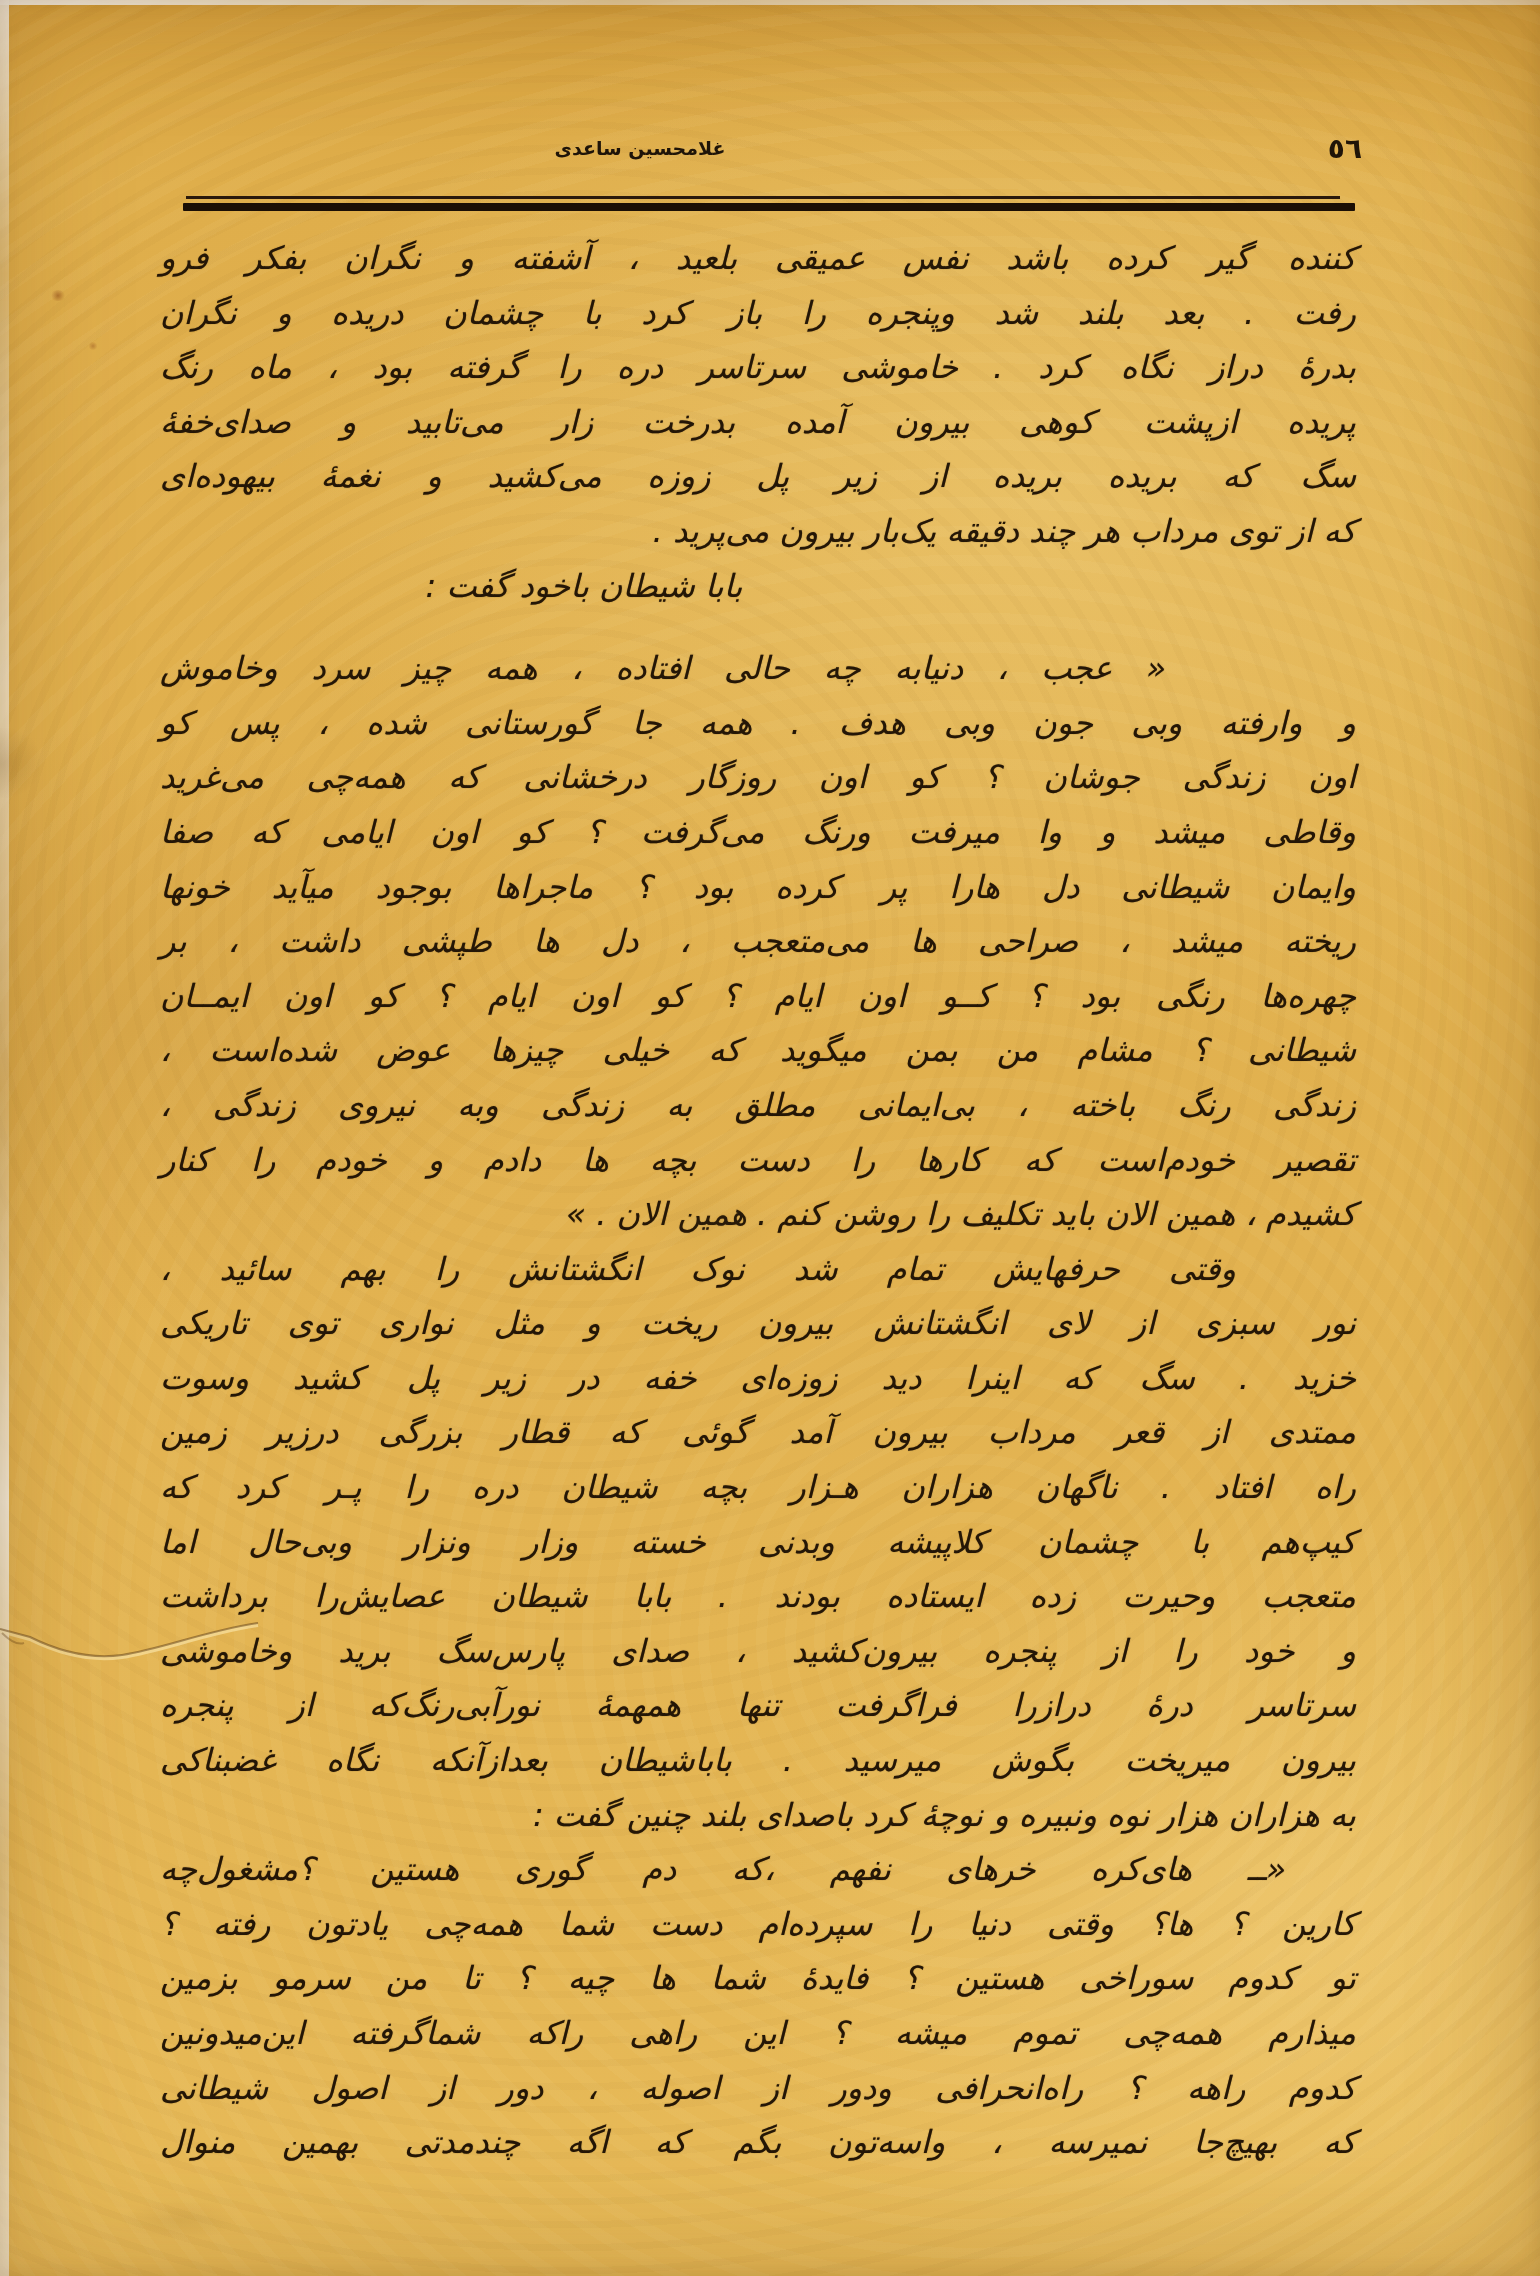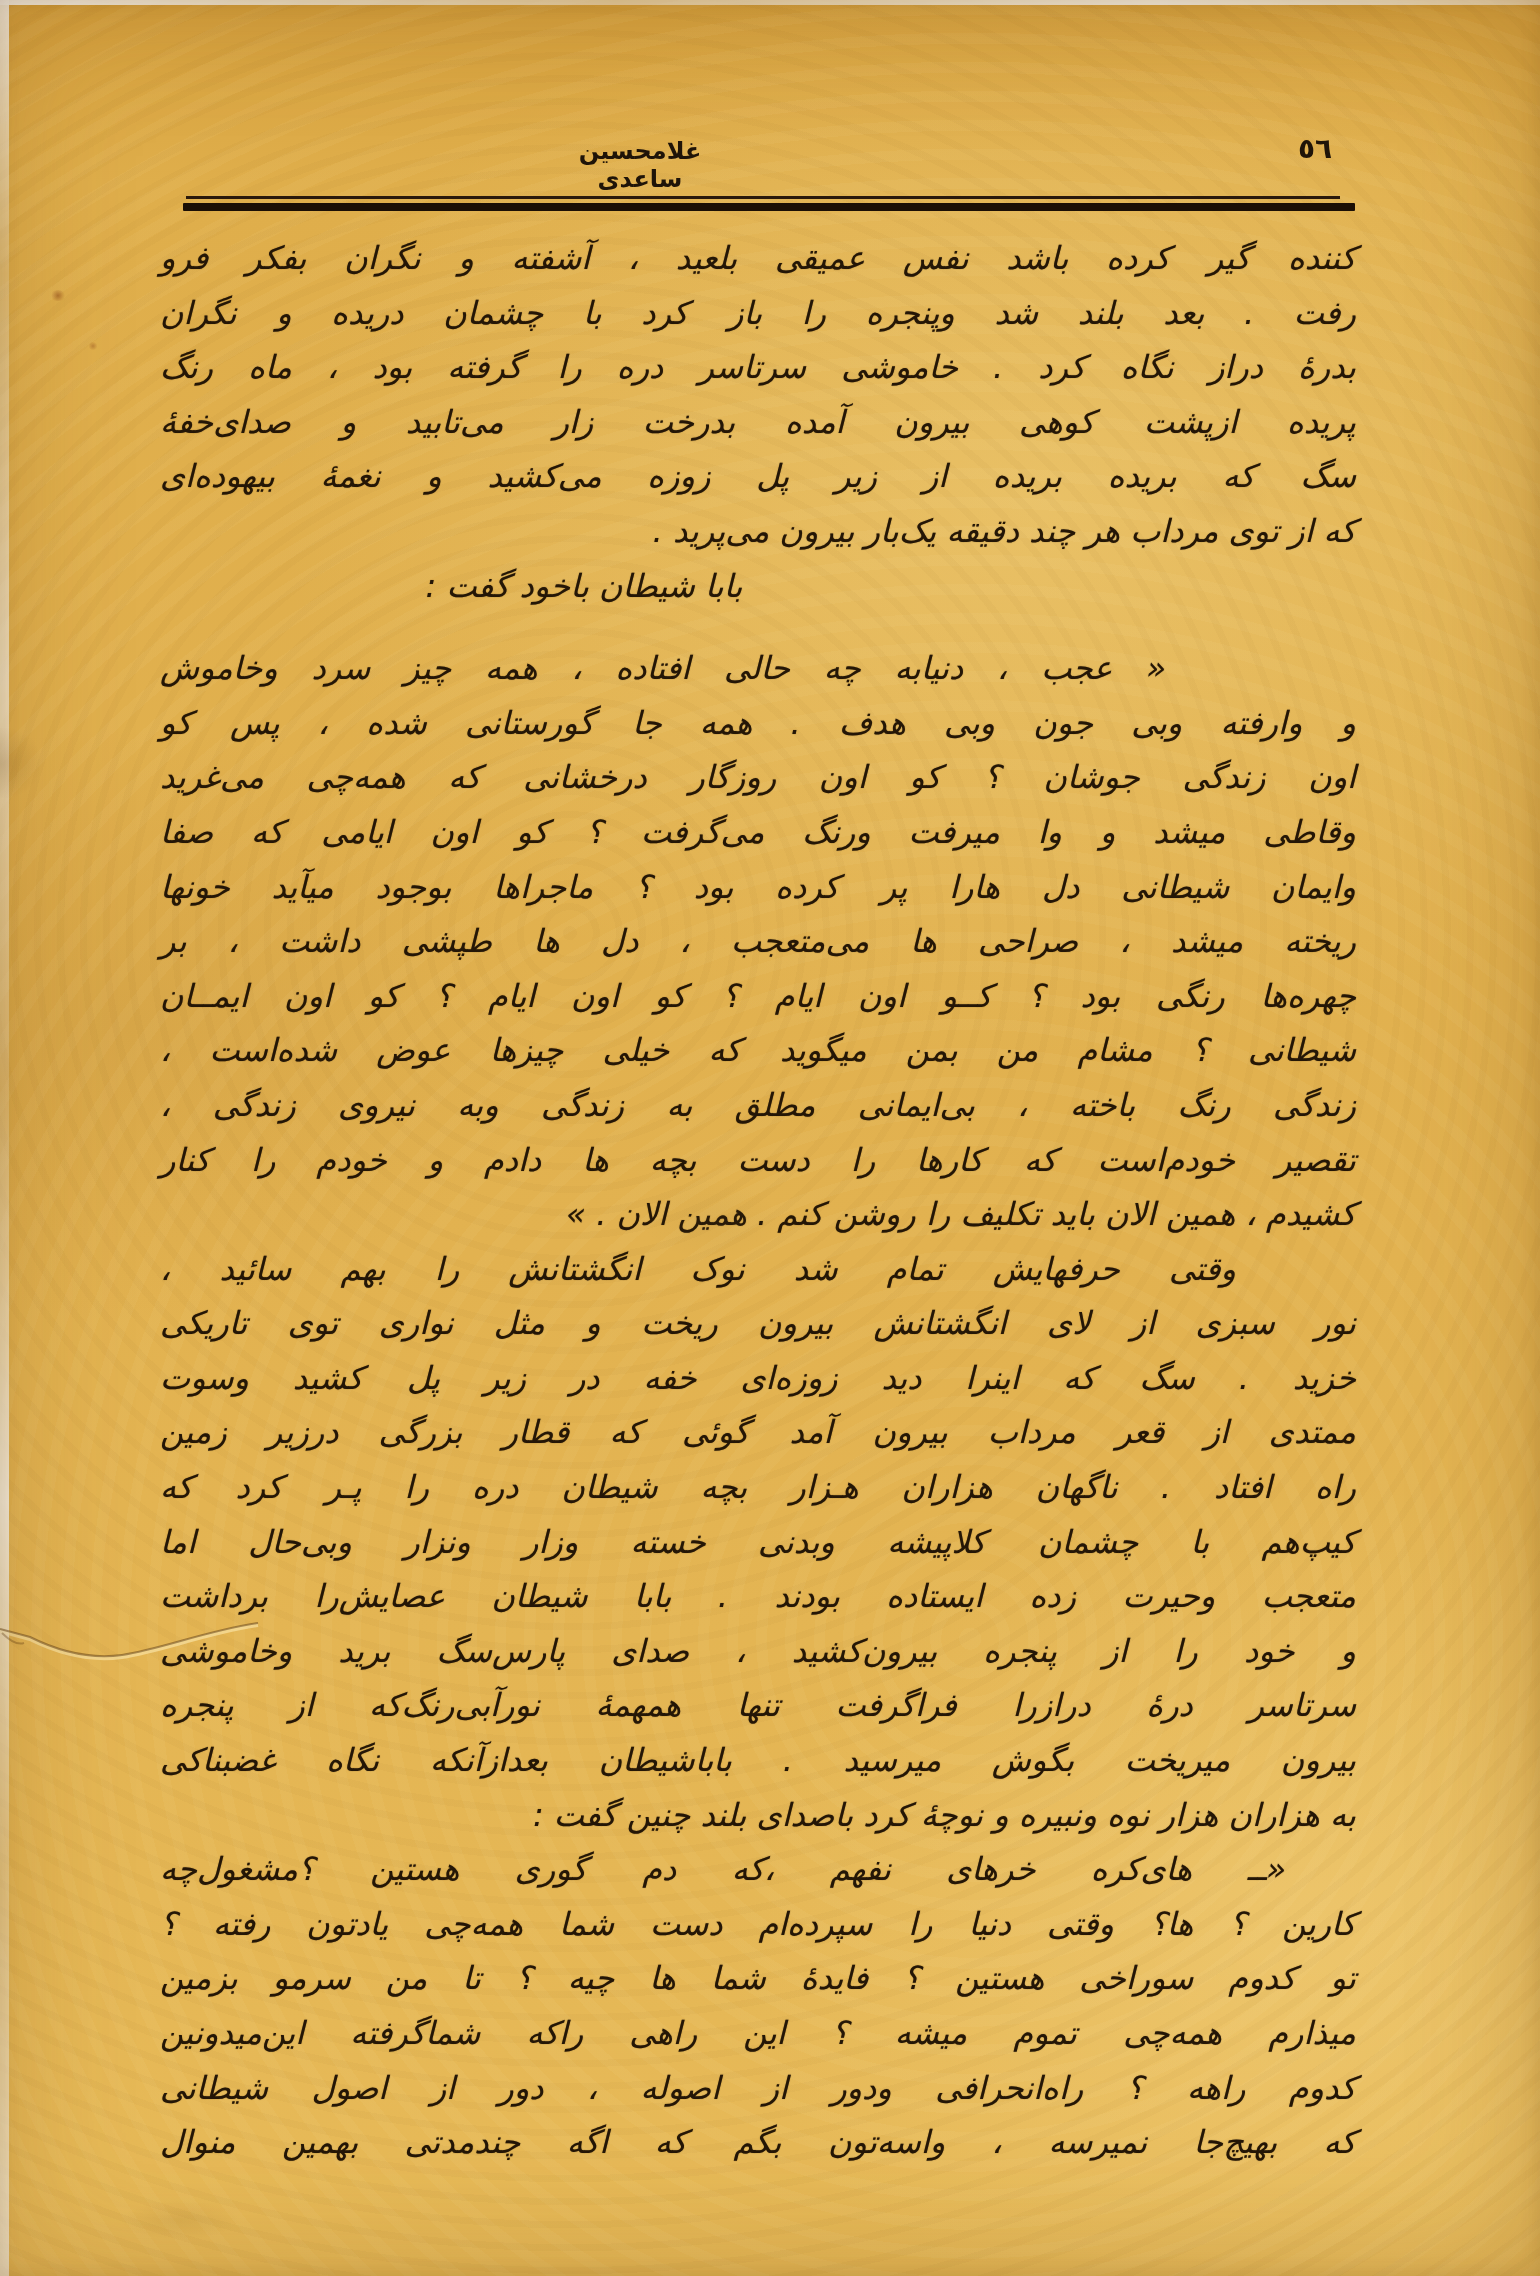--- a/index.html
+++ b/index.html
@@ -27,26 +27,26 @@
   }
   .edge-left {
     position:absolute; left:0; top:0; width:9px; height:100%; pointer-events:none;
     background:linear-gradient(180deg,
       rgba(255,255,255,0.9) 0%, rgba(255,255,255,0.25) 12%,
       rgba(255,255,255,0.7) 30%, rgba(255,255,255,0.2) 48%,
       rgba(255,255,255,0.85) 66%, rgba(255,255,255,0.3) 82%, rgba(255,255,255,0.75) 100%);
   }
   .running-title {
     position:absolute; top:137px; left:540px; width:200px;
-    text-align:center; font-size:24px; font-weight:bold;
+    text-align:center; font-size:19px; font-weight:bold;
     color:#1f1408; letter-spacing:0.5px;
   }
   .page-number {
     position:absolute; top:132px; left:1298px; width:64px;
-    text-align:left; font-size:28px; font-weight:bold; color:#1f1408;
+    text-align:right; font-size:28px; font-weight:bold; color:#1f1408;
   }
   .rule-thin  { position:absolute; left:186px; top:196px; width:1154px; height:3px; background:#2a190b; }
   .rule-thick { position:absolute; left:183px; top:203px; width:1172px; height:8px; background:#1b0f05; border-radius:1px; }
 
   .body-text {
     position:absolute; left:160px; top:231px; width:1196px;
     direction:rtl; unicode-bidi:embed;
     color:#241606; font-size:32px;
     text-shadow:0 0 1px rgba(38,22,6,0.55);
     font-style:italic;

